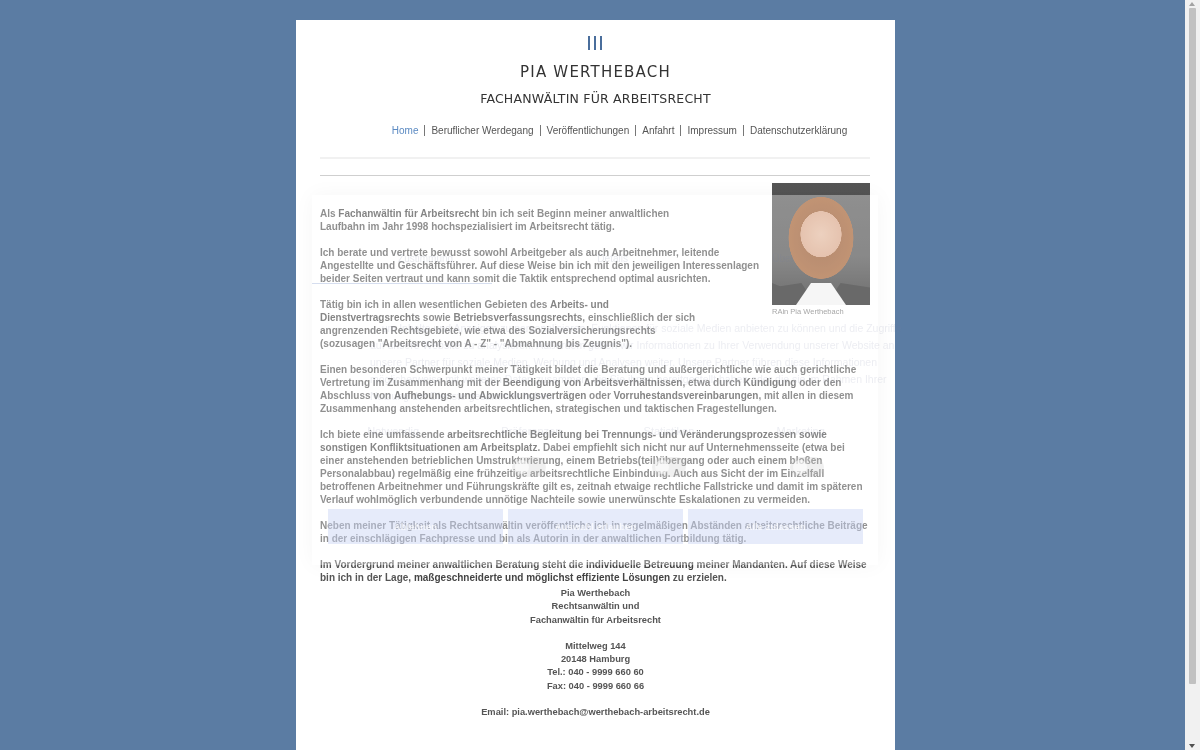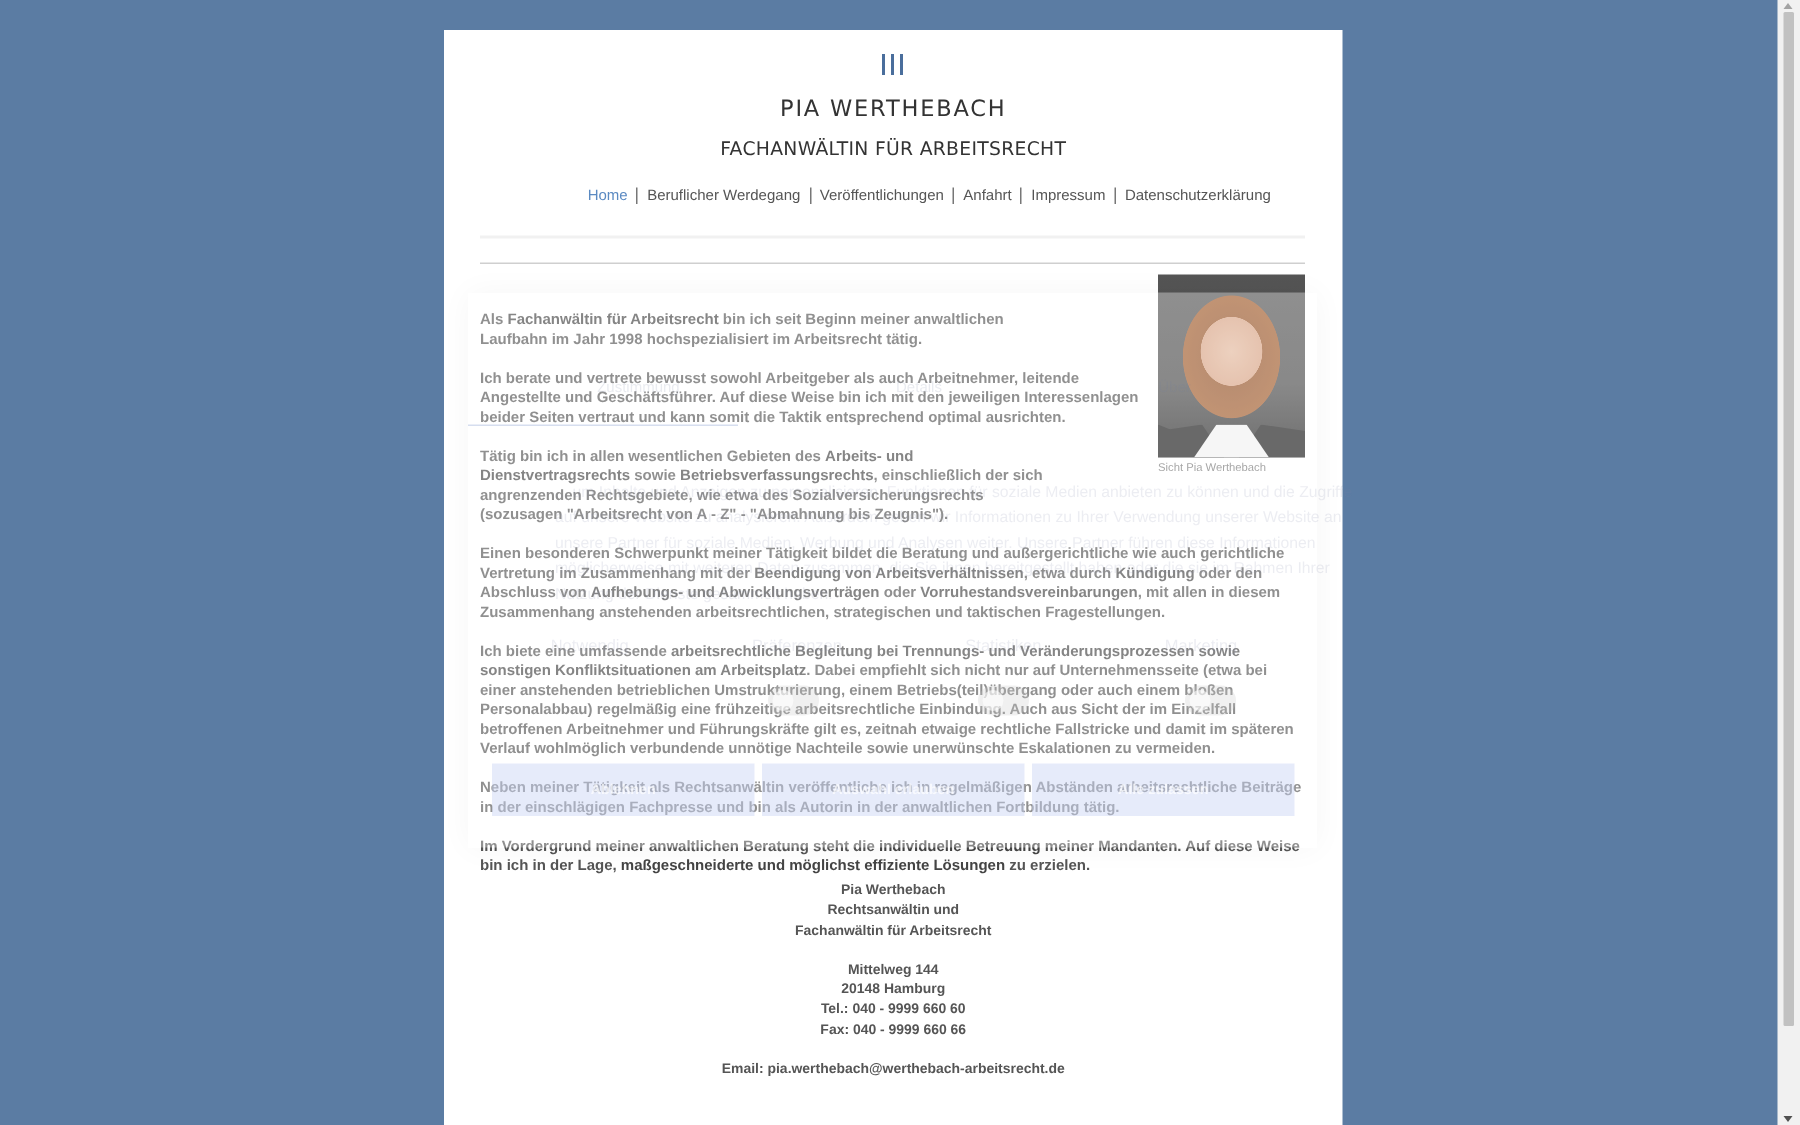--- a/index.html
+++ b/index.html
@@ -112,21 +112,21 @@
     <a href="#" class="active">Home</a><a href="#">Beruflicher Werdegang</a><a href="#">Veröffentlichungen</a><a href="#">Anfahrt</a><a href="#">Impressum</a><a href="#">Datenschutzerklärung</a>
   </nav>
 
   <div class="rule1"></div>
   <div class="rule2"></div>
 
   <div class="photo">
       <div class="jacket"></div>
       <div class="shirt"></div>
     </div>
-  <div class="photo-caption">Sicht Pia Werthebach</div>
+  <div class="photo-caption">RAin Pia Werthebach</div>
 
   <div class="content">
     <p class="narrow"><span>Als </span><b>Fachanwältin für Arbeitsrecht</b><span> bin ich seit Beginn meiner anwaltlichen Laufbahn im Jahr 1998 hochspezialisiert im Arbeitsrecht tätig.</span></p>
     <p class="narrow" style="width:440px">Ich berate und vertrete bewusst sowohl Arbeitgeber als auch Arbeitnehmer, leitende Angestellte und Geschäftsführer. Auf diese Weise bin ich mit den jeweiligen Interessenlagen beider Seiten vertraut und kann somit die Taktik entsprechend optimal ausrichten.</p>
     <p class="narrow" style="width:380px"><span>Tätig bin ich in allen wesentlichen Gebieten des </span><b>Arbeits- und Dienstvertragsrechts</b><span> sowie </span><b>Betriebsverfassungsrechts</b><span>, einschließlich der sich angrenzenden Rechtsgebiete, wie etwa des Sozialversicherungsrechts (sozusagen "Arbeitsrecht von A - Z" - "Abmahnung bis Zeugnis").</span></p>
     <p><span>Einen besonderen Schwerpunkt meiner Tätigkeit bildet die Beratung und außergerichtliche wie auch gerichtliche Vertretung im Zusammenhang mit der </span><b>Beendigung von Arbeitsverhältnissen</b><span>, etwa durch </span><b>Kündigung</b><span> oder den Abschluss von </span><b>Aufhebungs- und Abwicklungsverträgen</b><span> oder </span><b>Vorruhestandsvereinbarungen</b><span>, mit allen in diesem Zusammenhang anstehenden arbeitsrechtlichen, strategischen und taktischen Fragestellungen.</span></p>
     <p><span>Ich biete eine umfassende </span><b>arbeitsrechtliche Begleitung bei Trennungs- und Veränderungsprozessen sowie sonstigen Konfliktsituationen am Arbeitsplatz</b><span>. Dabei empfiehlt sich nicht nur auf Unternehmensseite (etwa bei einer anstehenden betrieblichen Umstrukturierung, einem Betriebs(teil)übergang oder auch einem bloßen Personalabbau) regelmäßig eine frühzeitige arbeitsrechtliche Einbindung. Auch aus Sicht der im Einzelfall betroffenen Arbeitnehmer und Führungskräfte gilt es, zeitnah etwaige rechtliche Fallstricke und damit im späteren Verlauf wohlmöglich verbundende unnötige Nachteile sowie unerwünschte Eskalationen zu vermeiden.</span></p>
     <p>Neben meiner Tätigkeit als Rechtsanwältin veröffentliche ich in regelmäßigen Abständen arbeitsrechtliche Beiträge in der einschlägigen Fachpresse und bin als Autorin in der anwaltlichen Fortbildung tätig.</p>
     <p><span>Im Vordergrund meiner anwaltlichen Beratung steht die </span><b>individuelle Betreuung</b><span> meiner Mandanten. Auf diese Weise bin ich in der Lage, </span><b>maßgeschneiderte und möglichst effiziente Lösungen</b><span> zu erzielen.</span></p>
   </div>

